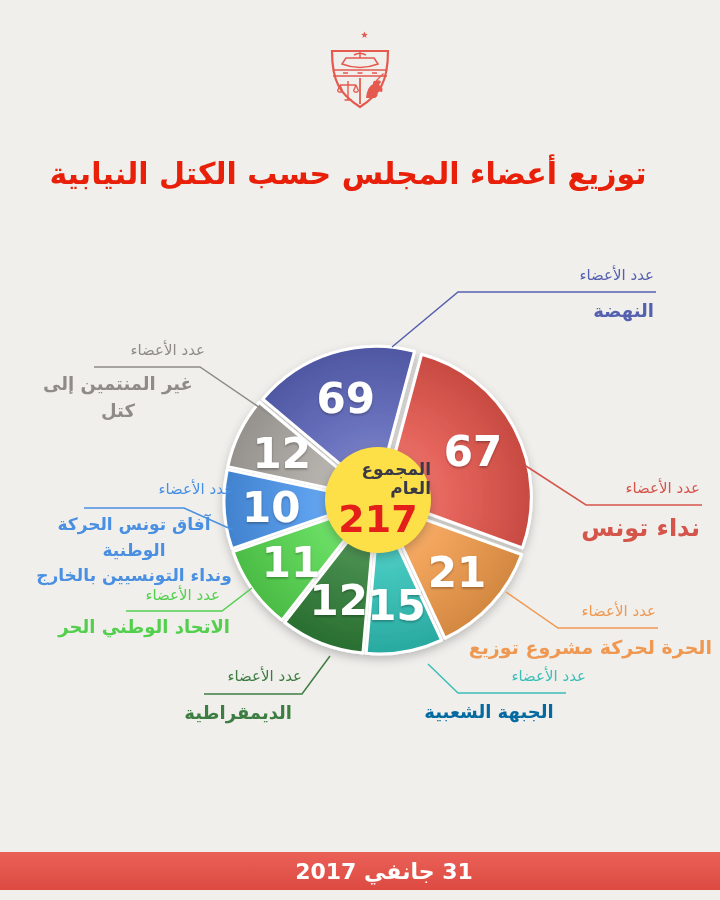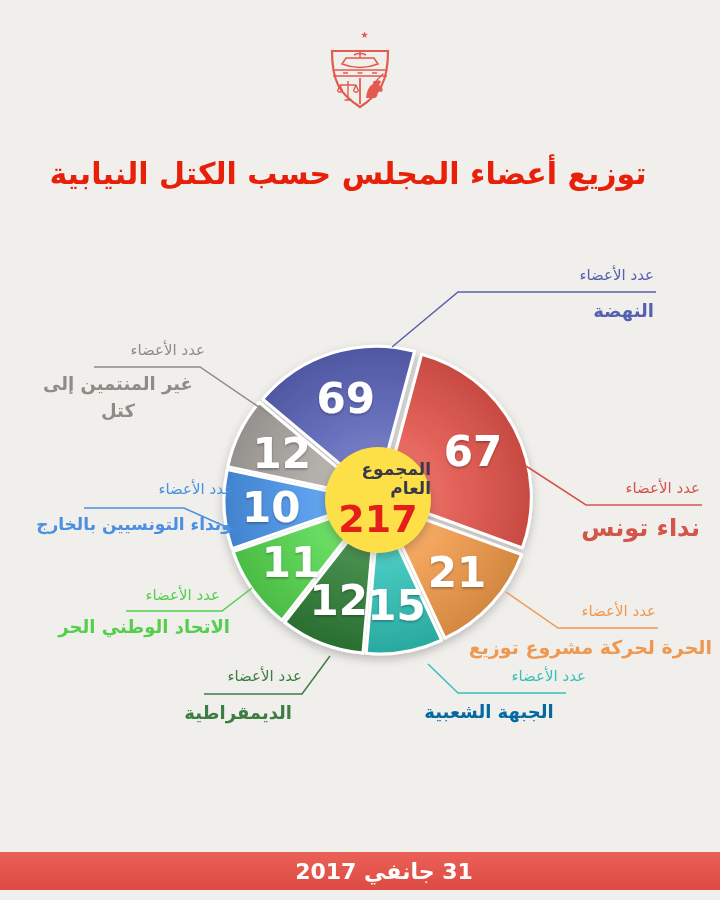--- a/index.html
+++ b/index.html
@@ -166,20 +166,21 @@
       <div class="bloc-members" style="left: 136px; top: 667px; width: 166px; text-align: right; color: rgb(61, 125, 65);">عدد الأعضاء</div>
       <div class="bloc-name" style="left: 122px; top: 699px; width: 170px; text-align: right; font-size: 18px; color: rgb(61, 125, 65);">
         <div>الديمقراطية</div>
       </div>
       <div class="bloc-members" style="left: 54px; top: 586px; width: 166px; text-align: right; color: rgb(83, 207, 77);">عدد الأعضاء</div>
       <div class="bloc-name" style="left: 46px; top: 613px; width: 184px; text-align: right; font-size: 18px; color: rgb(83, 207, 77);">
         <div>الاتحاد الوطني الحر</div>
       </div>
       <div class="bloc-members" style="left: 68px; top: 480px; width: 165px; text-align: right; color: rgb(74, 144, 226);">عدد الأعضاء</div>
       <div class="bloc-name" style="left: 33px; top: 512px; width: 202px; text-align: center; font-size: 17px; color: rgb(74, 144, 226);">
+        <div>آفاق تونس الحركة الوطنية</div>
         <div>ونداء التونسيين بالخارج</div>
       </div>
       <div class="bloc-members" style="left: 40px; top: 341px; width: 165px; text-align: right; color: rgb(143, 140, 135);">عدد الأعضاء</div>
       <div class="bloc-name" style="left: 24px; top: 370px; width: 188px; text-align: center; font-size: 18px; color: rgb(143, 140, 135);">
         <div>غير المنتمين إلى كتل</div>
       </div>
     </div>
 
   <div class="banner" style="background: linear-gradient(rgb(234, 97, 87), rgb(221, 74, 66)); padding-left: 24px;">
     <span>31 جانفي 2017</span>

